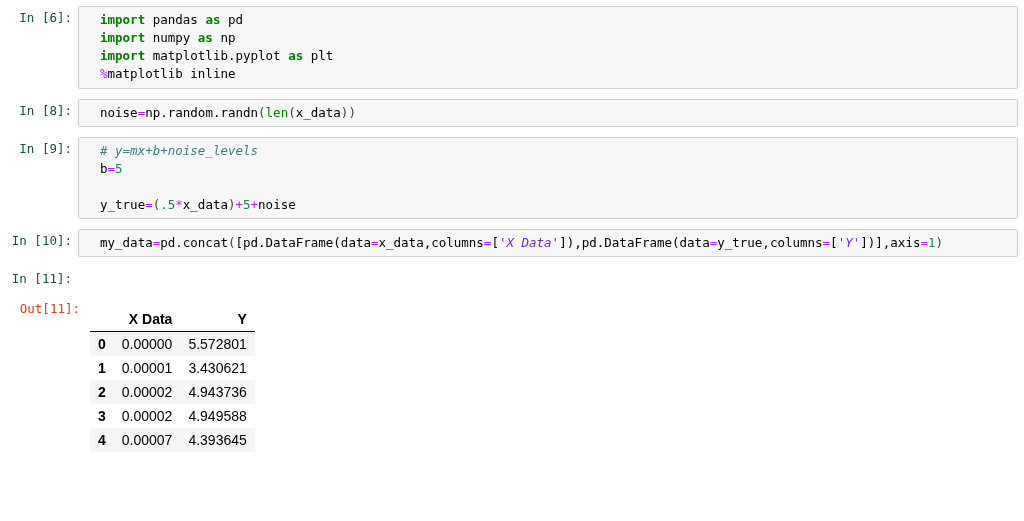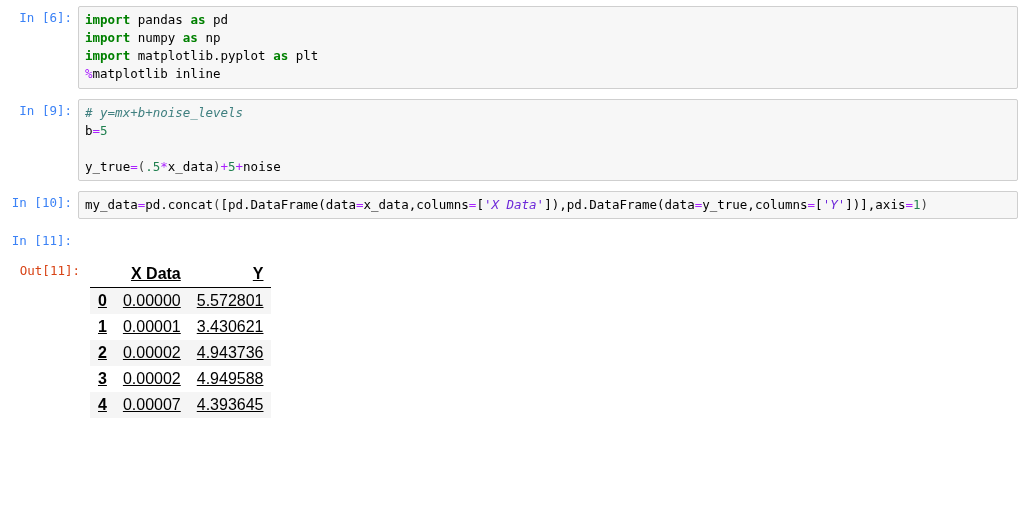--- a/index.html
+++ b/index.html
@@ -23,28 +23,28 @@
   .prompt {
     width: 78px;
     flex: 0 0 78px;
     text-align: right;
     padding: 4px 6px 0 0;
     font-family: Menlo, Consolas, "DejaVu Sans Mono", monospace;
     font-size: 12.5px;
     line-height: 1.25;
     white-space: nowrap;
   }
-  .in-prompt { color: #3b82f6; }
+  .in-prompt { color: #14532d; }
   .out-prompt { color: #D84315; margin-left: 8px; }
   .input-area {
     flex: 1;
     border: 1px solid #cfcfcf;
     border-radius: 2px;
     background: #f7f7f7;
-    padding: 4px 6px;
+    padding: 4px 21px;
     overflow-x: auto;
   }
   .code {
     font-family: Menlo, Consolas, "DejaVu Sans Mono", monospace;
     font-size: 12.5px;
     line-height: 1.45;
     white-space: pre;
     margin: 0;
   }
   .output-area {
@@ -57,23 +57,22 @@
   .op   { color: #AA22FF; }                     
   .num  { color: #208050; }                     
   .str  { color: #6d28d9; font-style: italic; }                     
   .cmt  { color: #408080; font-style: italic; } 
   .builtin { color: #008000; }                  
   .paren { color: #444; }
 
   
   table.dataframe {
     border-collapse: collapse;
-    font-size: 16px;
-    margin-top: 0;
-    text-decoration: underline;
+    font-size: 14px;
+    margin-top: 8px;
   }
   table.dataframe th,
   table.dataframe td {
     padding: 4px 8px;
     text-align: right;
   }
   table.dataframe thead th {
     border-bottom: 1px solid #000;
     font-weight: bold;
     background: #fff;
@@ -97,20 +96,26 @@
     <div class="prompt in-prompt">In [6]:</div>
     <div class="input-area">
 <pre class="code"><span class="kw">import</span><span> pandas </span><span class="kw">as</span><span> pd</span>
 <span class="kw">import</span><span> numpy </span><span class="kw">as</span><span> np</span>
 <span class="kw">import</span><span> matplotlib.pyplot </span><span class="kw">as</span><span> plt</span>
 <span class="mag">%</span><span>matplotlib inline</span></pre>
     </div>
   </div>
 
 
+  <div class="cell">
+    <div class="prompt in-prompt">In [8]:</div>
+    <div class="input-area">
+<pre class="code"><span>noise</span><span class="op">=</span><span>np.random.randn</span><span class="paren">(</span><span class="builtin">len</span><span class="paren">(</span><span>x_data</span><span class="paren">)</span><span class="paren">)</span></pre>
+    </div>
+  </div>
 
   <div class="cell">
     <div class="prompt in-prompt">In [9]:</div>
     <div class="input-area">
 <pre class="code"><span class="cmt"># y=mx+b+noise_levels</span>
 <span>b</span><span class="op">=</span><span class="num">5</span>
 
 <span>y_true</span><span class="op">=</span><span class="paren">(</span><span class="num">.5</span><span class="op">*</span><span>x_data</span><span class="paren">)</span><span class="op">+</span><span class="num">5</span><span class="op">+</span><span>noise</span></pre>
     </div>
   </div>

